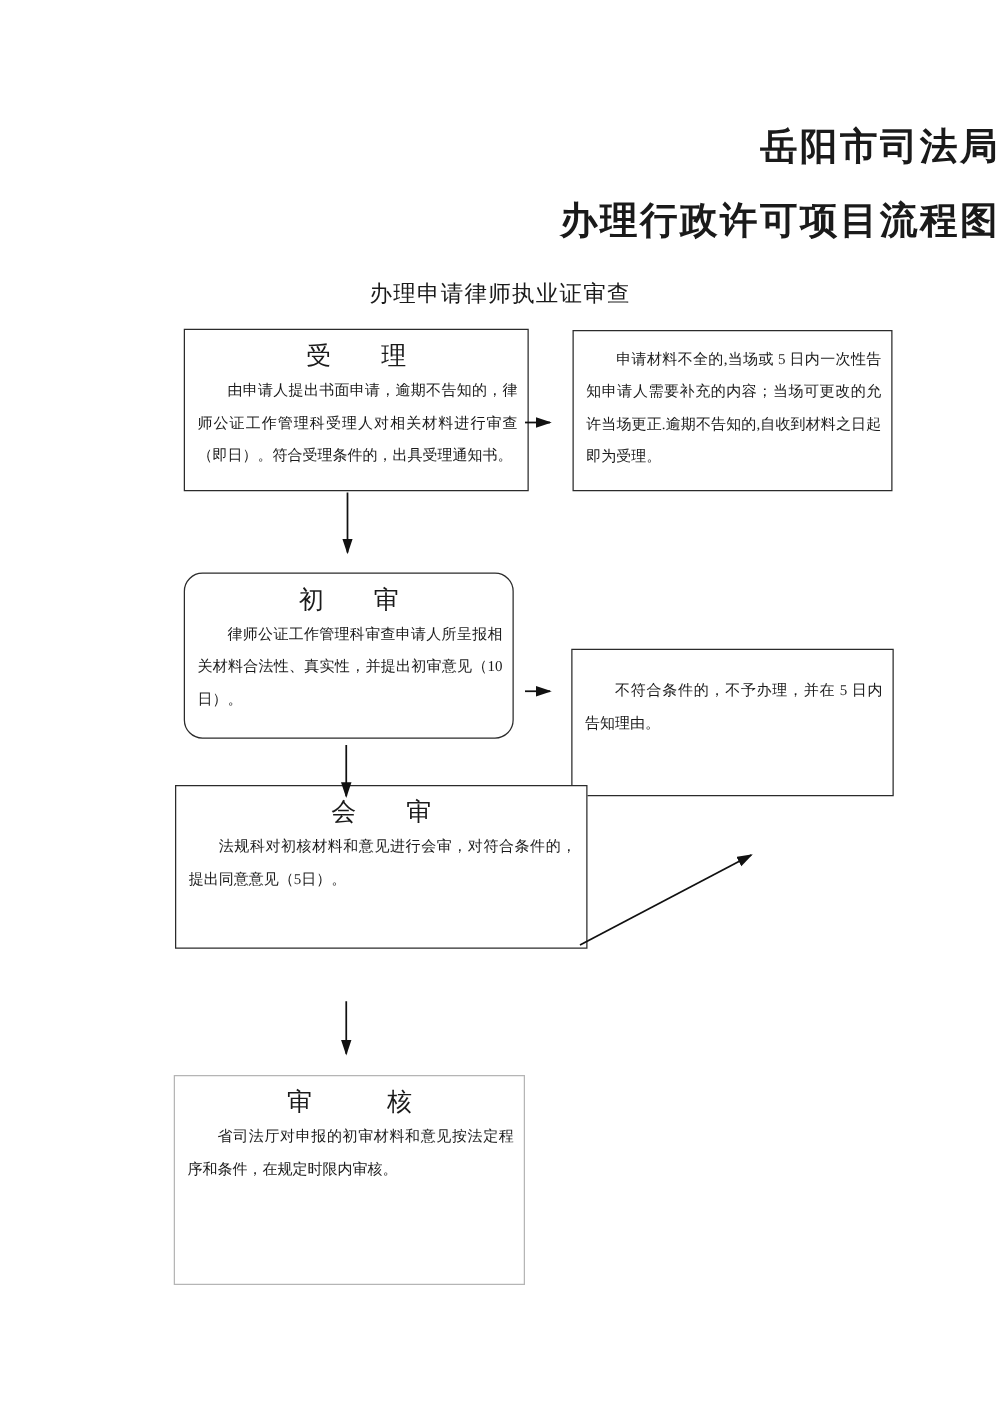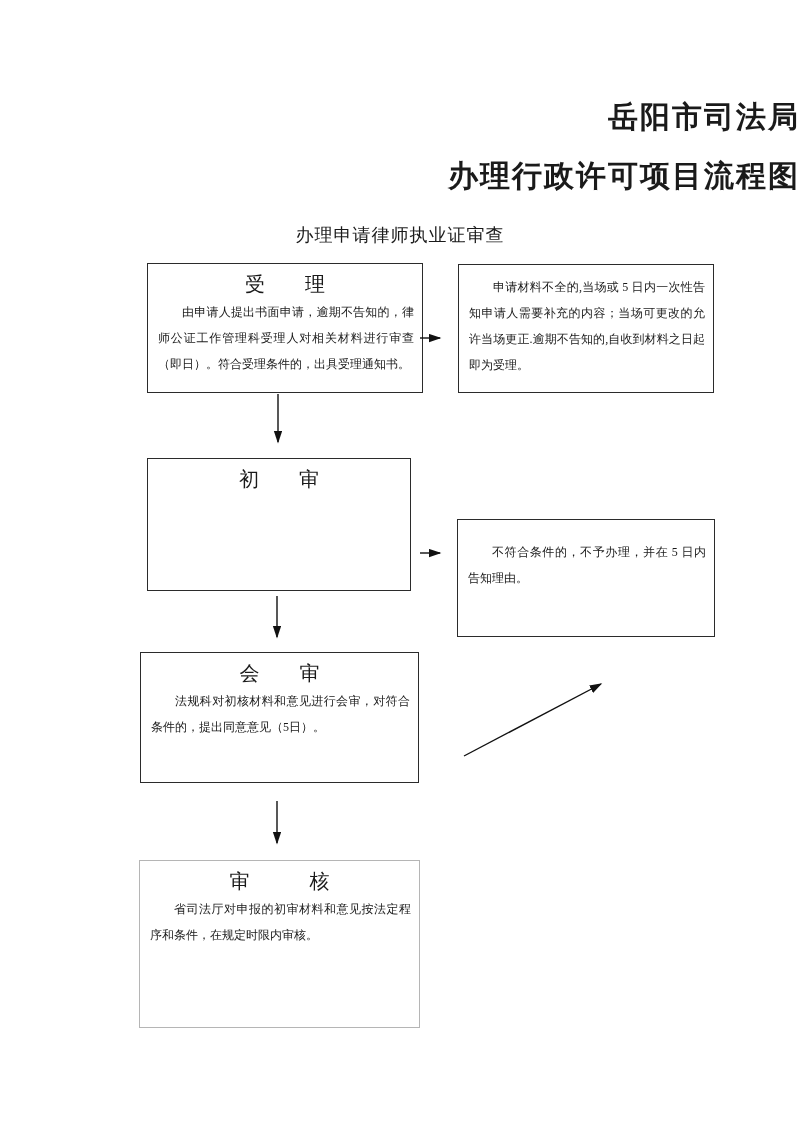--- a/index.html
+++ b/index.html
@@ -69,29 +69,30 @@
 
   <div class="fbox" style="left:147px;top:263px;width:276px;height:130px;">
     <div class="box-title">受　　理</div>
     <p class="box-body">由申请人提出书面申请，逾期不告知的，律师公证工作管理科受理人对相关材料进行审查（即日）。符合受理条件的，出具受理通知书。</p>
   </div>
 
   <div class="fbox" style="left:458px;top:264px;width:256px;height:129px;">
     <p class="box-body note-body">申请材料不全的,当场或 5 日内一次性告知申请人需要补充的内容；当场可更改的允许当场更正.逾期不告知的,自收到材料之日起即为受理。</p>
   </div>
 
-  <div class="fbox" style="left:147px;top:458px;width:264px;height:133px;">
+  <div class="fbox" style="left:147px;top:458px;width:264px;height:133px;border-radius:15px;">
     <div class="box-title">初　　审</div>
+    <p class="box-body">律师公证工作管理科审查申请人所呈报相关材料合法性、真实性，并提出初审意见（10 日）。</p>
   </div>
 
   <div class="fbox" style="left:457px;top:519px;width:258px;height:118px;">
     <p class="box-body note-body low">不符合条件的，不予办理，并在 5 日内告知理由。</p>
   </div>
 
-  <div class="fbox" style="left:140px;top:652px;width:279px;height:131px;">
+  <div class="fbox" style="left:140px;top:628px;width:330px;height:131px;">
     <div class="box-title">会　　审</div>
     <p class="box-body">法规科对初核材料和意见进行会审，对符合条件的，提出同意意见（5日）。</p>
   </div>
 
   <div class="fbox light" style="left:139px;top:860px;width:281px;height:168px;">
     <div class="box-title">审　　　核</div>
     <p class="box-body">省司法厅对申报的初审材料和意见按法定程序和条件，在规定时限内审核。</p>
   </div>
 
   <svg class="arrow-layer" viewBox="0 0 800 1131">

